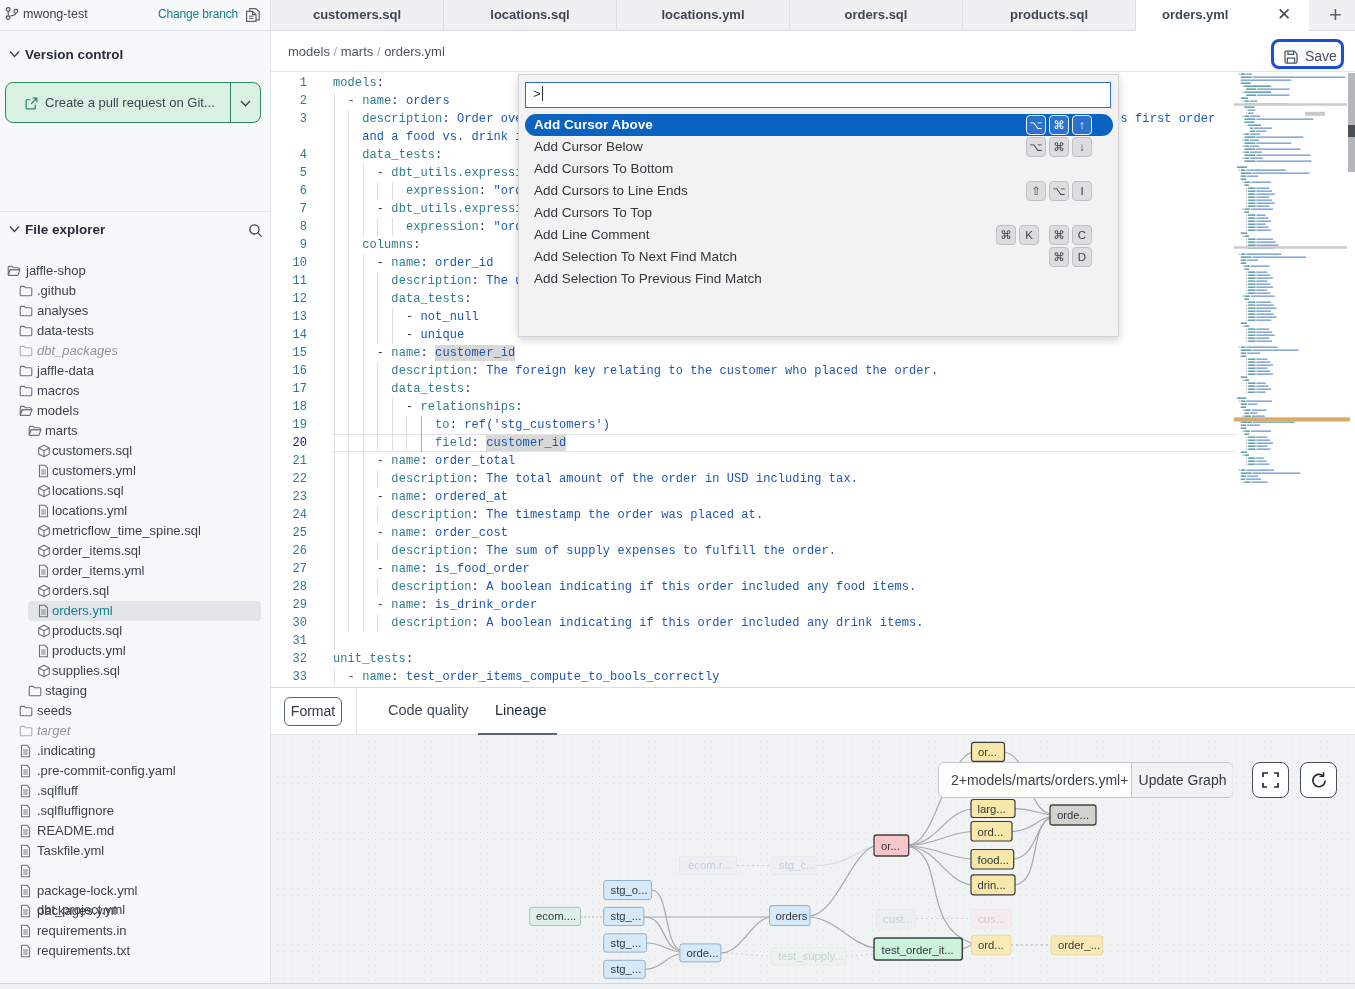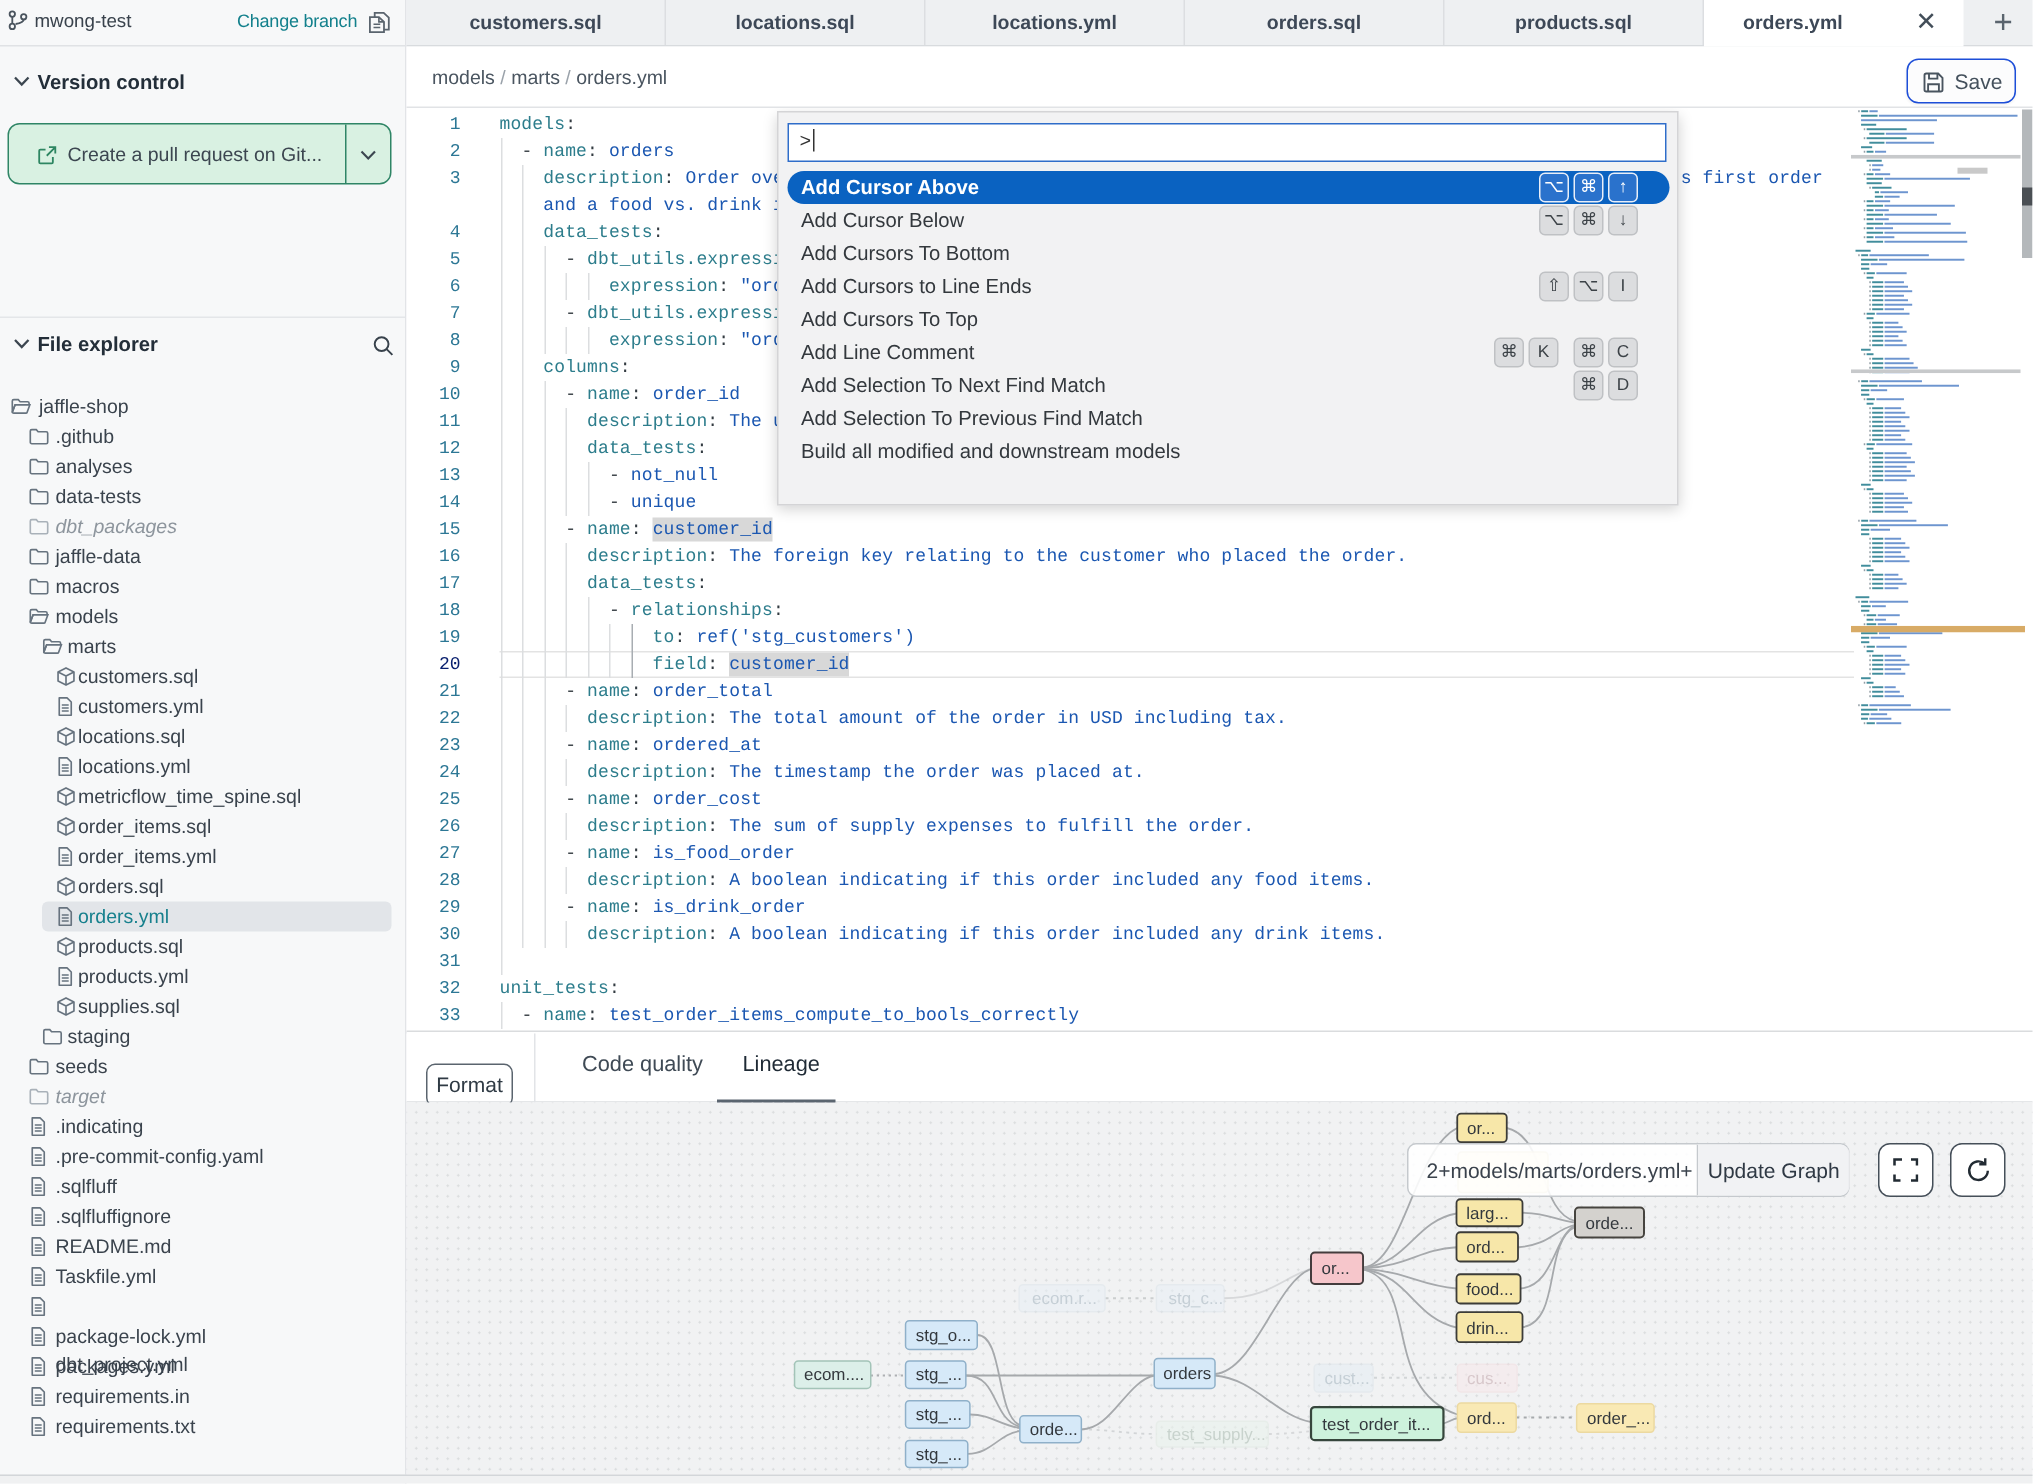--- a/index.html
+++ b/index.html
@@ -23,21 +23,21 @@
 #main { position:absolute; left:271px; top:0; width:1084px; height:989px; }
 #tabstrip { position:absolute; left:0; top:0; width:1084px; height:31px; background:#eef0f2; border-bottom:1px solid #d8dbde; }
 .tab { position:absolute; top:0; width:173px; height:30px; border-right:1px solid #dcdee1; color:#3d4857; font-size:13px; font-weight:bold; text-align:center; line-height:30px; }
 #atab { position:absolute; left:865px; top:0; width:173px; height:31px; background:#fff; color:#3d4857; font-size:13px; font-weight:bold; line-height:30px; }
 #atab .t { position:absolute; left:26px; }
 #atab .x { position:absolute; left:141px; top:0; font-weight:normal; font-size:17px; color:#434e59; }
 #plus { position:absolute; left:1058px; top:-1px; font-size:22px; font-weight:normal; color:#5a646e; line-height:31px; }
 #crumbrow { position:absolute; left:0; top:31px; width:1084px; height:41px; background:#fff; border-bottom:1px solid #e1e3e6; }
 #crumb { position:absolute; left:17px; top:13px; font-size:13px; color:#4a5560; }
 #crumb .sl { color:#9aa2aa; }
-#savebtn { position:absolute; left:1000px; top:8px; width:73px; height:30px; border:1px solid #1d4ed8; border-radius:8px; background:#fcfcfd; box-shadow:0 1px 2px rgba(0,0,0,.06); }
+#savebtn { position:absolute; left:1000px; top:8px; width:73px; height:30px; border:3px solid #1d4ed8; border-radius:8px; background:#fcfcfd; box-shadow:0 1px 2px rgba(0,0,0,.06); }
 #savebtn .t { position:absolute; left:31px; top:6px; font-size:14px; color:#44505c; }
 
 #editor { position:absolute; left:0; top:72px; width:1084px; height:616px; background:#fff; border-bottom:1px solid #dadcde; overflow:hidden; }
 .gn { position:absolute; width:36px; text-align:right; left:0; font-family:"Liberation Mono",monospace; font-size:12px; line-height:18px; color:#2c7795; }
 .gn.cur { color:#0b216f; }
 .cl { position:absolute; font-family:"Liberation Mono",monospace; font-size:12px; letter-spacing:.09px; line-height:18px; white-space:pre; color:#333b41; }
 .ck { color:#2d7d8c; }
 .cv { color:#1b57b1; }
 .cp { color:#333b41; }
 .ig { position:absolute; width:1px; height:18px; background:#dcdee0; }
@@ -55,21 +55,21 @@
 #pallist { position:absolute; left:6px; top:39px; width:588px; }
 .pi { position:relative; height:22px; font-size:13.5px; color:#33383d; line-height:22px; }
 .pi .pilab { margin-left:9px; }
 .pisel { background:#0a62c1; color:#fff; font-weight:bold; border-radius:11px; }
 .keys { position:absolute; right:21px; top:1px; height:20px; display:flex; gap:3px; }
 .kc { display:inline-block; min-width:20px; height:20px; background:#dcdddf; border:1px solid #bfc1c4; border-radius:4px; color:#3c4247; font-size:11.5px; font-weight:normal; text-align:center; line-height:18px; font-family:"Liberation Sans",sans-serif; }
 .kcb { background:#2a72cc; border-color:#e8eef8; color:#fff; }
 .kgap { width:4px; }
 
 #botbar { position:absolute; left:0; top:689px; width:1084px; height:46px; background:#fff; border-bottom:1px solid #e4e6e8; }
-#fmtbtn { position:absolute; left:13px; top:8px; width:58px; height:29px; border:1px solid #5a646e; border-radius:6px; font-size:14px; color:#2f3a44; text-align:center; line-height:27px;margin-top:12px; }
+#fmtbtn { position:absolute; left:13px; top:8px; width:58px; height:29px; border:1px solid #5a646e; border-radius:6px; font-size:14px; color:#2f3a44; text-align:center; line-height:27px; }
 #botbar .vsep { position:absolute; left:85px; top:0; width:1px; height:46px; background:#e2e4e7; }
 #cq { position:absolute; left:117px; top:13px; font-size:14.5px; color:#3f4a55; }
 #lin { position:absolute; left:224px; top:13px; font-size:14.5px; color:#1f2a35; }
 #linund { position:absolute; left:207px; top:44px; width:79px; height:3px; background:#5b6570; }
 
 #lineage { position:absolute; left:0; top:735px; width:1084px; height:248px; background:#f1f2f3; background-image:radial-gradient(#dadcde 0.8px, transparent 0.8px); background-size:7px 7px; background-position:3px 3px; }
 .lng { position:absolute; left:0; top:1px; }
 #ggroup { position:absolute; left:667px; top:27px; width:295px; height:36px; background:rgba(255,255,255,0.88); border:1px solid #c5c9cd; border-radius:6px; }
 #ggroup .gin { position:absolute; left:12px; top:9px; font-size:14px; color:#3a424c; white-space:nowrap; }
 #ggroup .gbt { position:absolute; left:192px; top:0; width:102px; height:34px; background:rgba(240,241,243,0.93); border-left:1px solid #c5c9cd; border-radius:0 6px 6px 0; font-size:14px; color:#2f3944; text-align:center; line-height:34px; }
@@ -858,21 +858,20 @@
               <span class="kc">K</span>
               <span class="kgap"></span>
               <span class="kc">⌘</span>
               <span class="kc">C</span>
             </span></div>
 <div class="pi"><span class="pilab">Add Selection To Next Find Match</span><span class="keys">
               <span class="kc">⌘</span>
               <span class="kc">D</span>
             </span></div>
 <div class="pi"><span class="pilab">Add Selection To Previous Find Match</span></div>
-<div class="pi"><span class="pilab">Build all modified and downstream models</span></div>
       </div>
     </div>
   </div>
   <div id="botbar">
     <div id="fmtbtn">Format</div>
     <div class="vsep"></div>
     <span id="cq">Code quality</span>
     <span id="lin">Lineage</span>
     <div id="linund"></div>
   </div>

